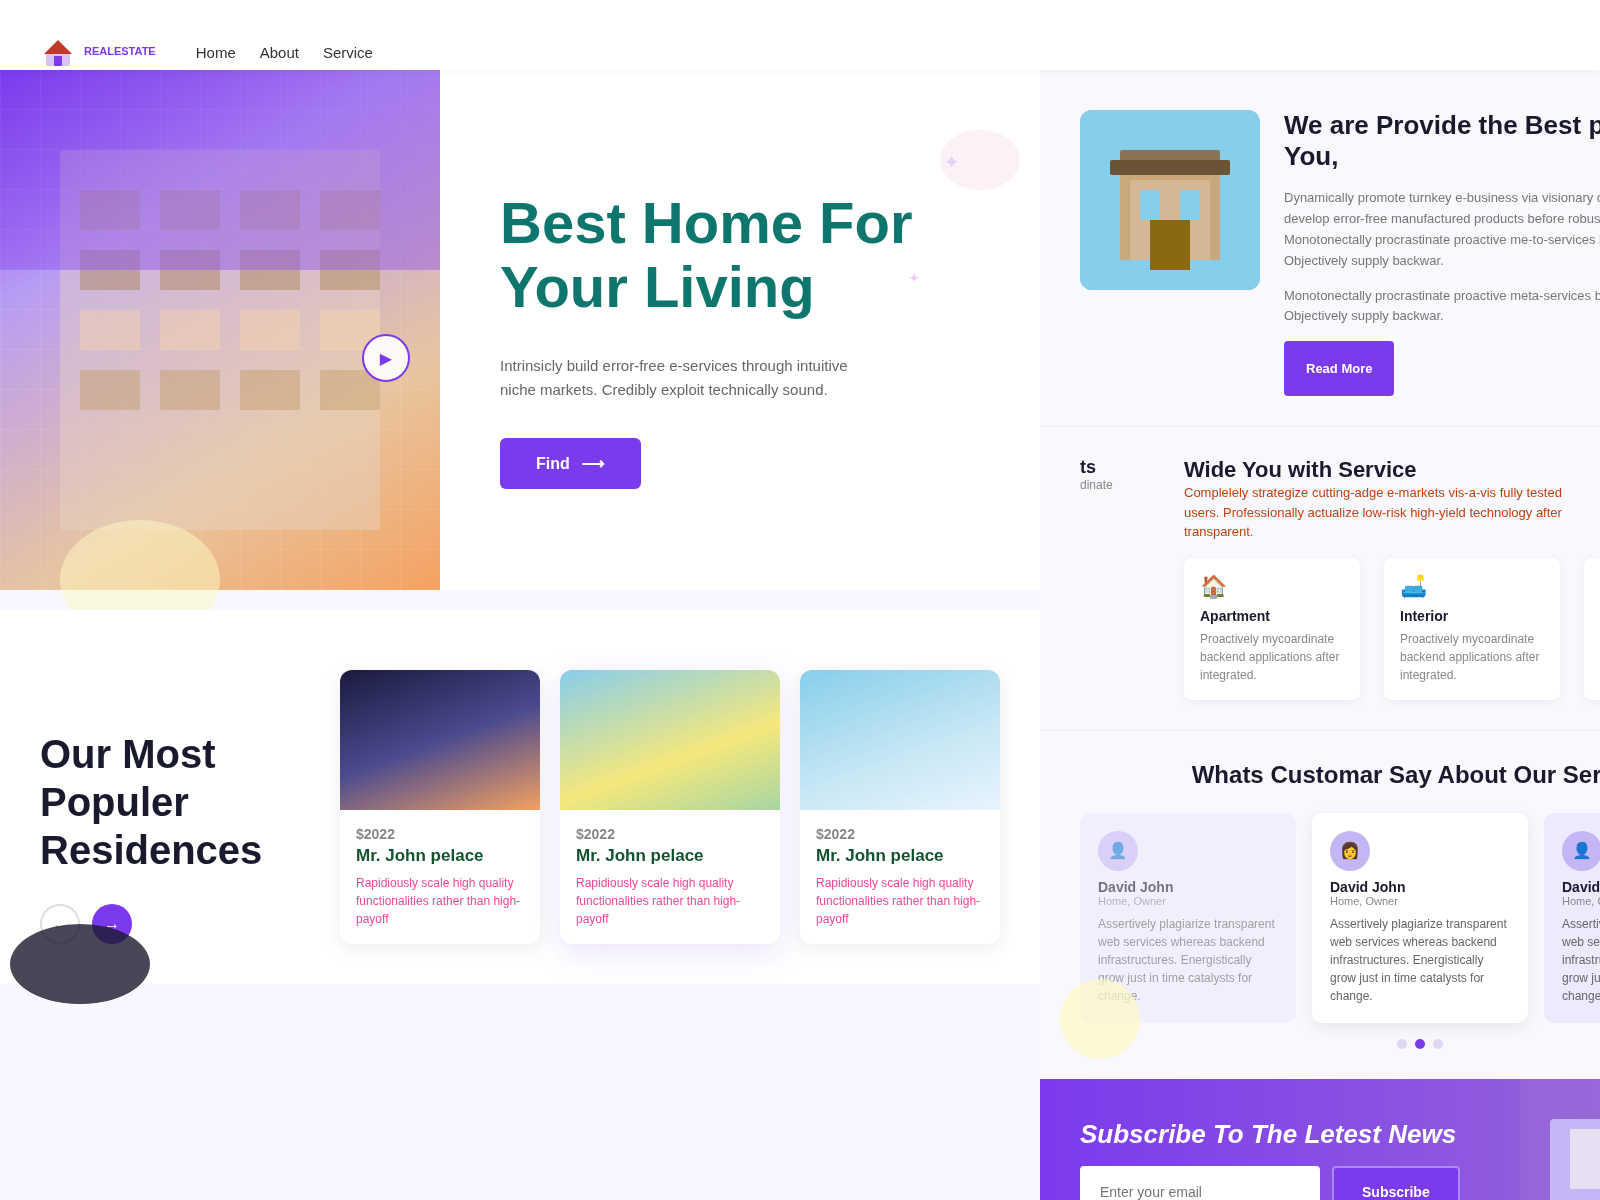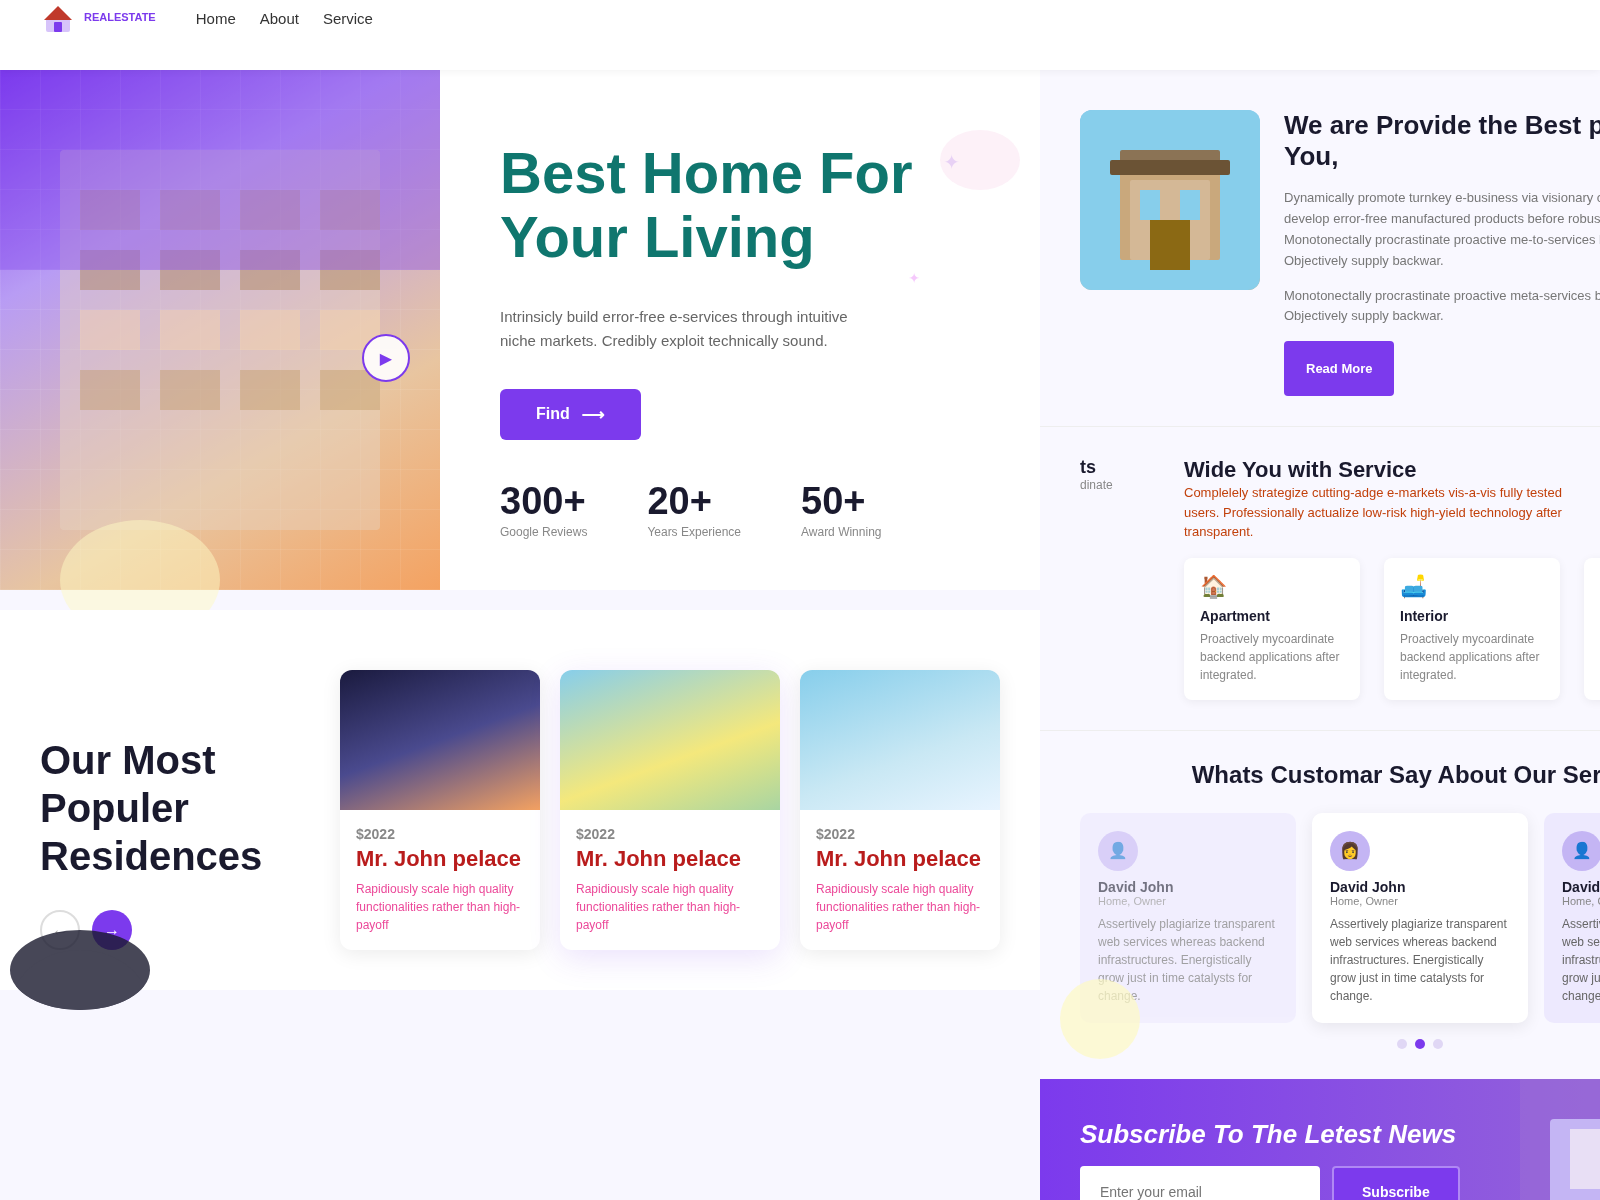--- a/index.html
+++ b/index.html
@@ -1,20 +1,20 @@
 <!DOCTYPE html>
 <html><head>
   <meta charset="utf-8">
   <style>
     * { margin: 0; padding: 0; box-sizing: border-box; }
     body { font-family: 'Segoe UI', Arial, sans-serif; background: #f8f7ff; overflow-x: hidden; width: 1600px; min-height: 1200px; }
 
     
     .navbar {
-      display: flex; align-items: flex-start; justify-content: space-between;
+      display: flex; align-items: flex-end; justify-content: space-between;
       background: #fff; padding: 0 40px; height: 70px;
       position: relative; z-index: 10;
       box-shadow: 0 1px 8px rgba(0,0,0,0.06);
     }
     .navbar-left { display: flex; align-items: center; gap: 40px; }
     .logo { display: flex; align-items: center; gap: 8px; }
     .logo-icon { width: 36px; height: 36px; }
     .logo-text { font-size: 11px; font-weight: 700; color: #7c3aed; line-height: 1.2; }
     .nav-links { display: flex; gap: 24px; }
     .nav-link { font-size: 15px; color: #333; text-decoration: none; font-weight: 500; }
@@ -135,21 +135,21 @@
       box-shadow: 0 8px 32px rgba(124,58,237,0.15);
     }
     .card-img {
       width: 100%; height: 140px;
     }
     .card-img-1 { background: linear-gradient(160deg, #1a1a3e 0%, #4a4a8e 50%, #f4a261 100%); }
     .card-img-2 { background: linear-gradient(160deg, #87ceeb 0%, #f4e87c 60%, #a8d5a2 100%); }
     .card-img-3 { background: linear-gradient(160deg, #87ceeb 0%, #c9e8f4 60%, #e8f4ff 100%); }
     .card-body { padding: 16px; }
     .card-price { font-size: 14px; font-weight: 700; color: #888; margin-bottom: 4px; }
-    .card-name { font-size: 22px; font-weight: 700; color: #b91c1c; margin-bottom: 8px; }
+    .card-name { font-size: 17px; font-weight: 700; color: #14532d; margin-bottom: 8px; }
     .card-desc { font-size: 12px; color: #ec4899; line-height: 1.5; }
 
     
     .page-wrapper { position: relative; width: 1600px; }
     .main-row { display: flex; }
     .left-col { flex: 1; }
     .right-col { width: 760px; min-width: 760px; }
     .rp-blob-yellow {
       position: absolute; width: 80px; height: 80px; border-radius: 50%;
       background: #fef9c3; opacity: 0.7; bottom: 200px; left: 20px; pointer-events: none;
@@ -219,34 +219,20 @@
           <div style="position:absolute;top:200px;right:120px;color:#e879f9;font-size:14px;opacity:0.4">✦</div>
 
           <div style="position:absolute;top:60px;right:20px;width:80px;height:60px;background:#fce7f3;border-radius:50%;opacity:0.6"></div>
 
           <h1 class="hero-title">Best Home For Your Living</h1>
           <p class="hero-desc">Intrinsicly build error-free e-services through intuitive niche markets. Credibly exploit technically sound.</p>
           <button class="find-btn">
             <span>Find</span>
             <span>⟶</span>
           </button>
-          <div class="stats-row">
-            <div class="stat">
-              <div class="stat-num">300+</div>
-              <div class="stat-label">Google Reviews</div>
-            </div>
-            <div class="stat">
-              <div class="stat-num">20+</div>
-              <div class="stat-label">Years Experience</div>
-            </div>
-            <div class="stat">
-              <div class="stat-num">50+</div>
-              <div class="stat-label">Award Winning</div>
-            </div>
-          </div>
         </div>
       </div>
 
       <div class="blob blob-yellow"></div>
       <div class="blob blob-yellow2"></div>
 
       <div style="padding: 60px 40px 40px 40px; background: #fff; margin-top: 20px; position: relative;">
         <div style="display:flex; gap:60px; align-items:flex-end;">
 
           <div style="width:240px; min-width:240px; padding-top:10px;">

